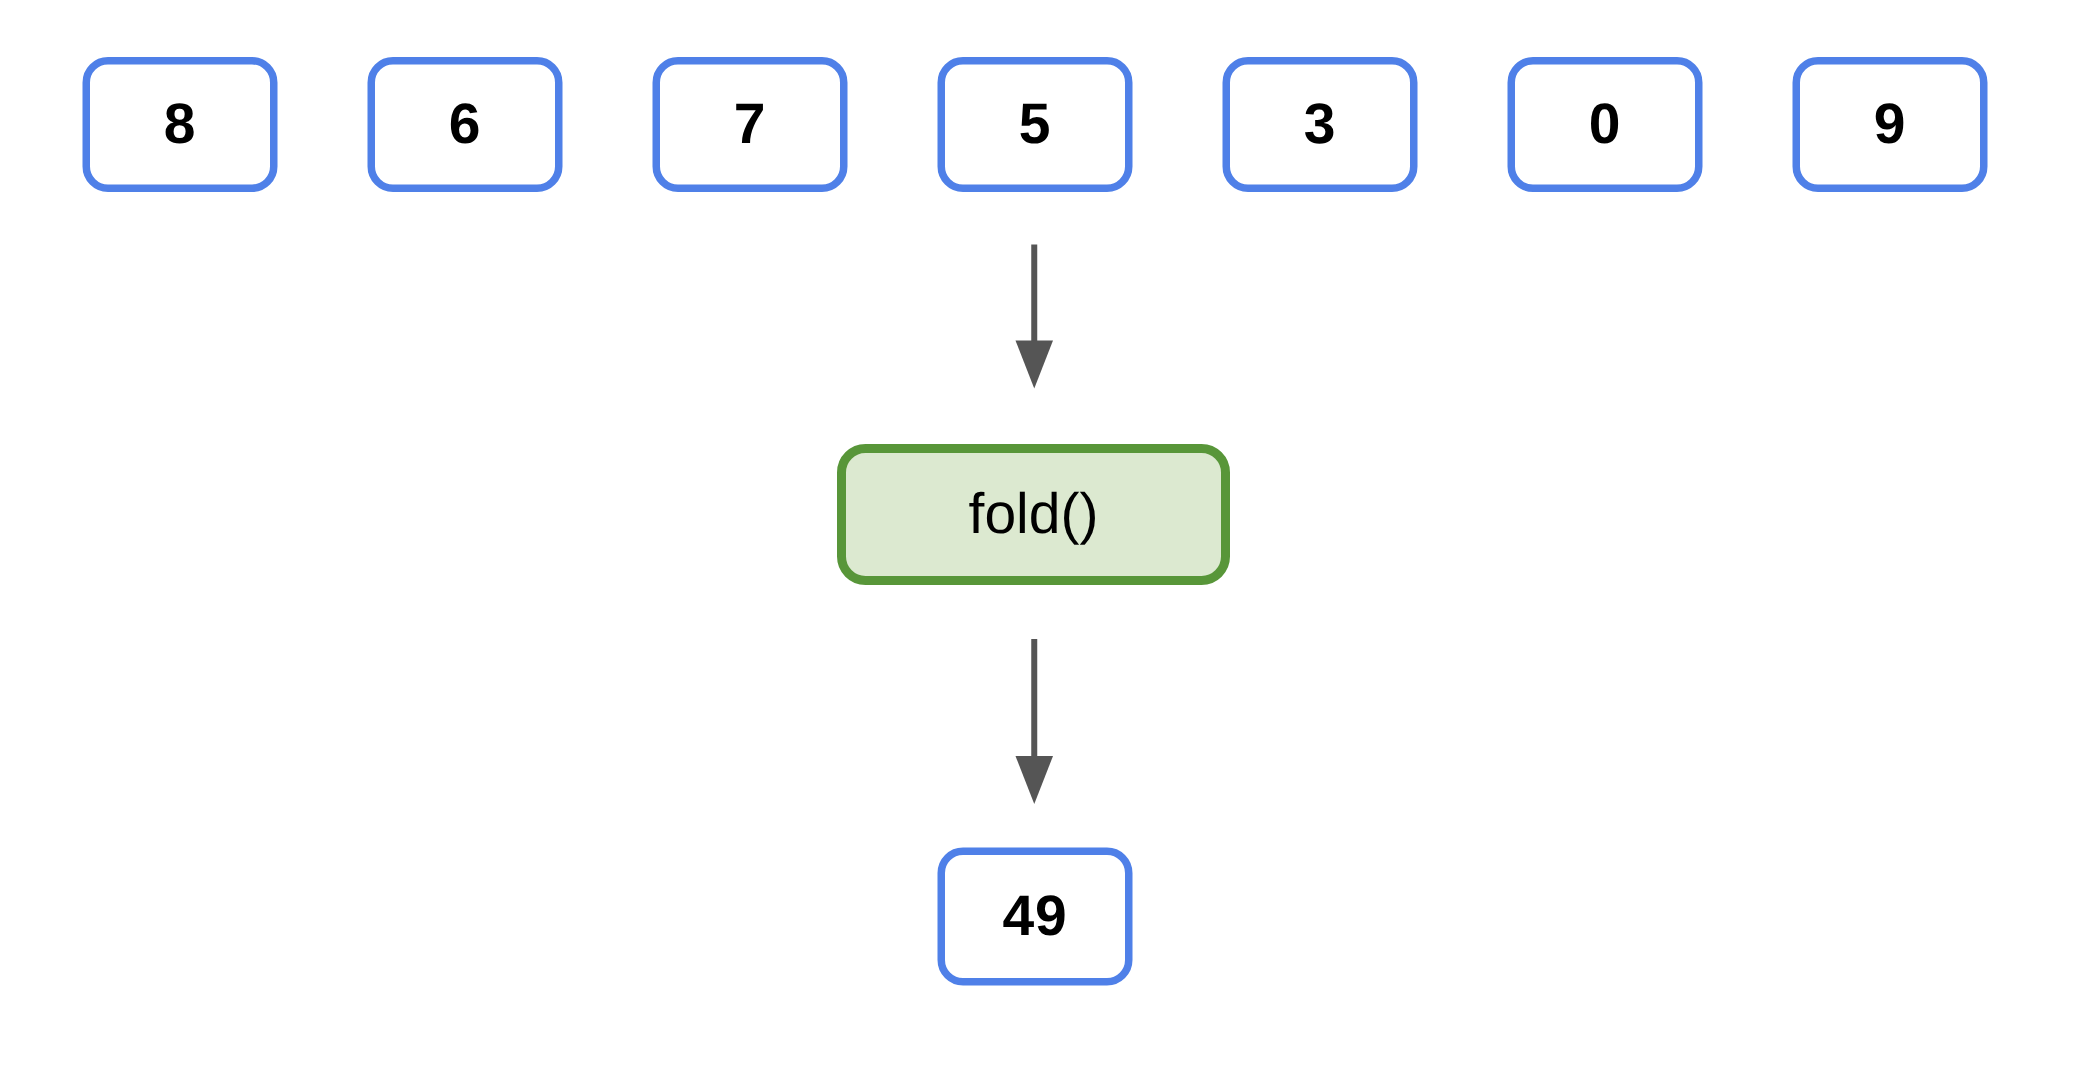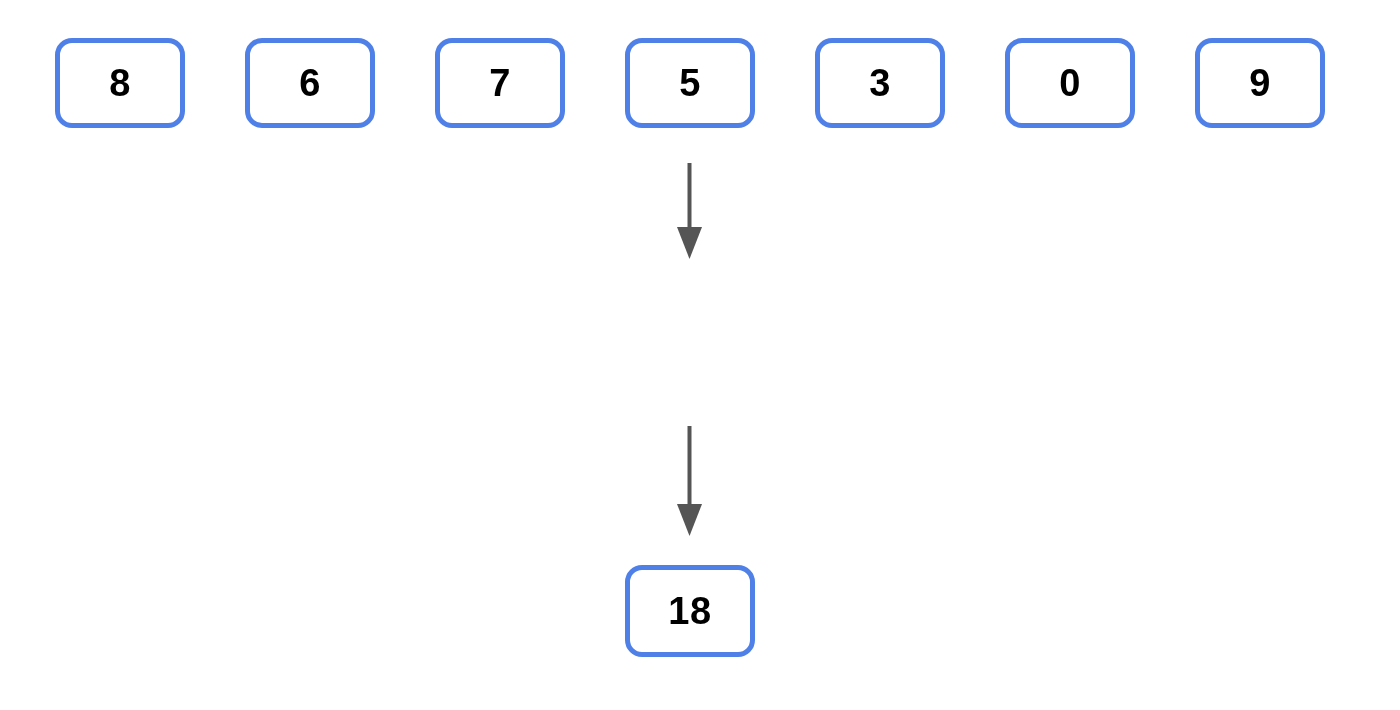--- a/index.html
+++ b/index.html
@@ -122,23 +122,26 @@
       <span class="digit">9</span>
     </div>
 
   </div>
 
   <svg class="arrow" style="left:660px; top:155px;" width="60" height="115" viewBox="0 0 60 115">
     <line x1="29.5" y1="8" x2="29.5" y2="76" stroke="#555555" stroke-width="4"></line>
     <polygon points="29.5,104 17,72 42,72" fill="#555555"></polygon>
   </svg>
 
+  <div id="fold-box">
+    <span class="op-label">fold()</span>
+  </div>
 
   <svg class="arrow" style="left:660px; top:418px;" width="60" height="125" viewBox="0 0 60 125">
     <line x1="29.5" y1="8" x2="29.5" y2="90" stroke="#555555" stroke-width="4"></line>
     <polygon points="29.5,118 17,86 42,86" fill="#555555"></polygon>
   </svg>
 
   <div id="result-box" class="value-box">
-    <span class="digit">18</span>
+    <span class="digit">49</span>
   </div>
 
 </div>
 
 </body></html>

